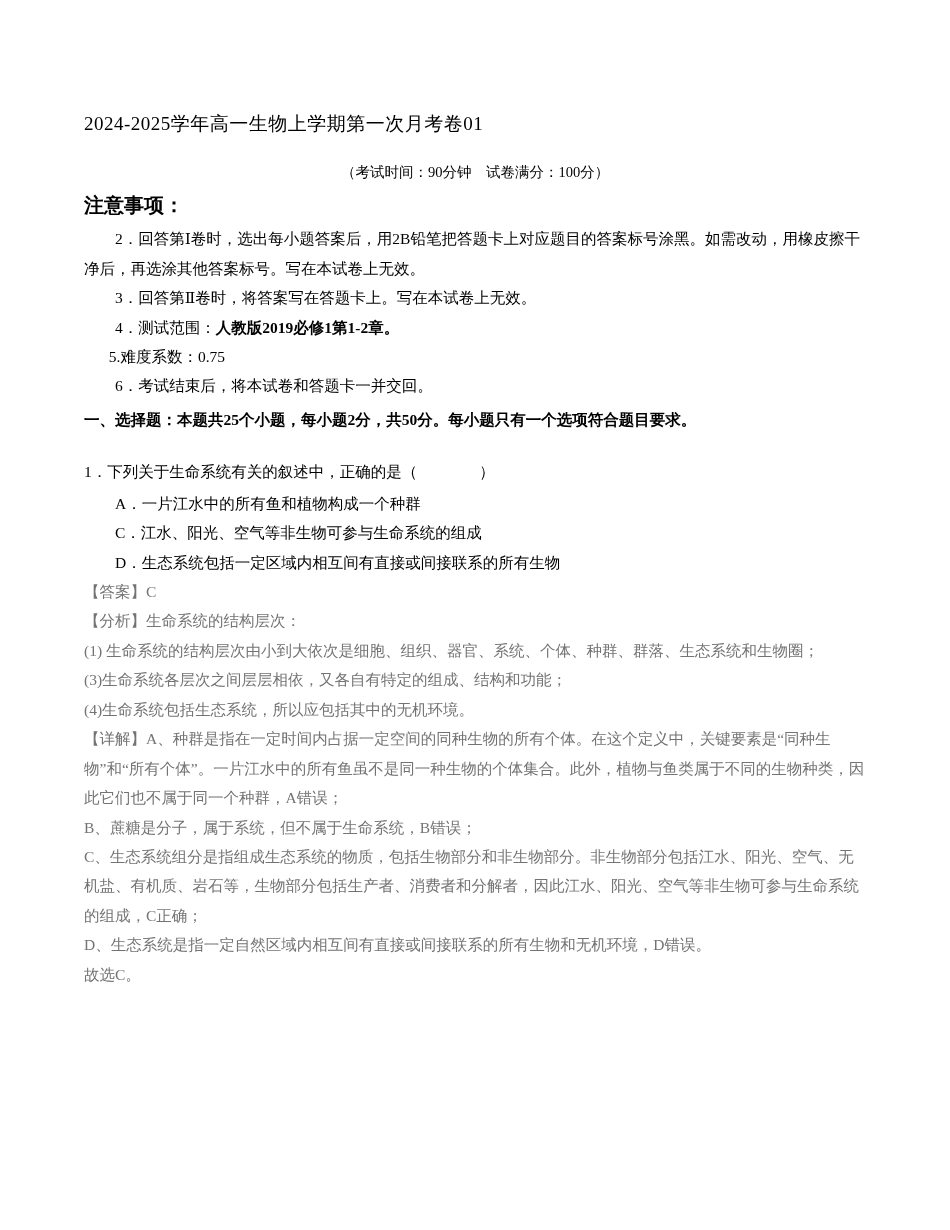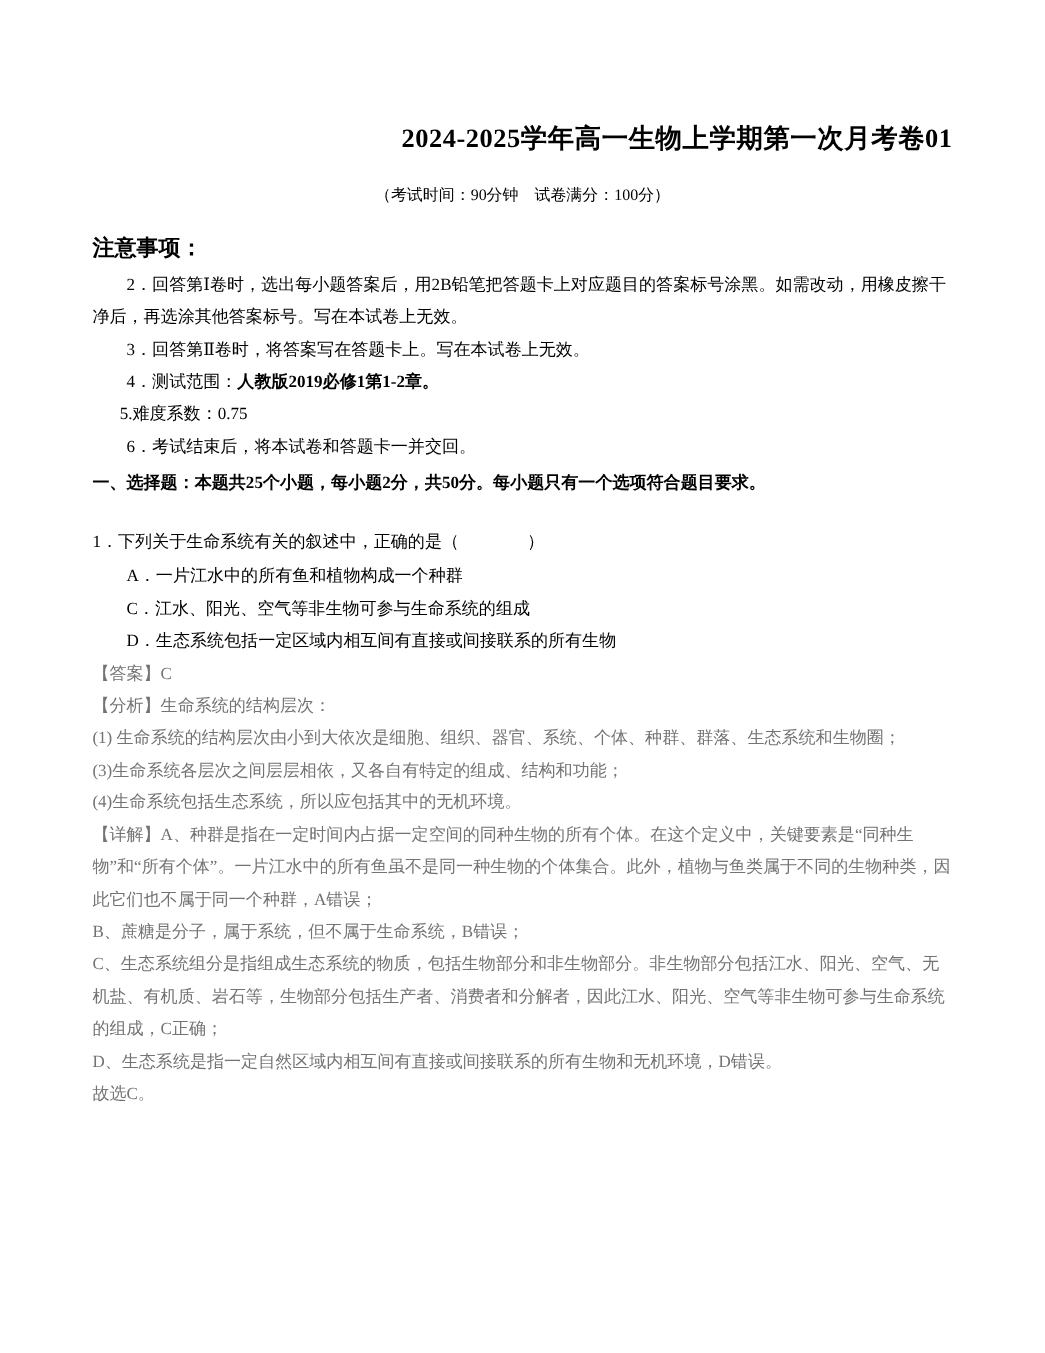--- a/index.html
+++ b/index.html
@@ -11,31 +11,31 @@
     font-family: "Liberation Serif", "DejaVu Serif", serif;
     color: #000000;
     overflow: hidden;
   }
   .page {
     padding: 112px 84px 30px 84px;
     font-size: 15.5px;
     line-height: 1.9;
   }
   .doc-title {
-    text-align: right;
-    font-size: 24px;
-    font-weight: bold;
+    text-align: left;
+    font-size: 19px;
+    font-weight: normal;
     letter-spacing: 0.5px;
     margin-bottom: 22px;
     line-height: 1.3;
   }
   .doc-subtitle {
     text-align: center;
     font-size: 14.5px;
-    margin-bottom: 14px;
+    margin-bottom: 0;
   }
   .notice-heading {
     font-weight: bold;
     font-size: 20px;
   }
   .notice-item { text-indent: 2em; }
   .notice-item.tight { text-indent: 1.6em; }
   .bold { font-weight: bold; }
   .section-heading {
     font-weight: bold;

